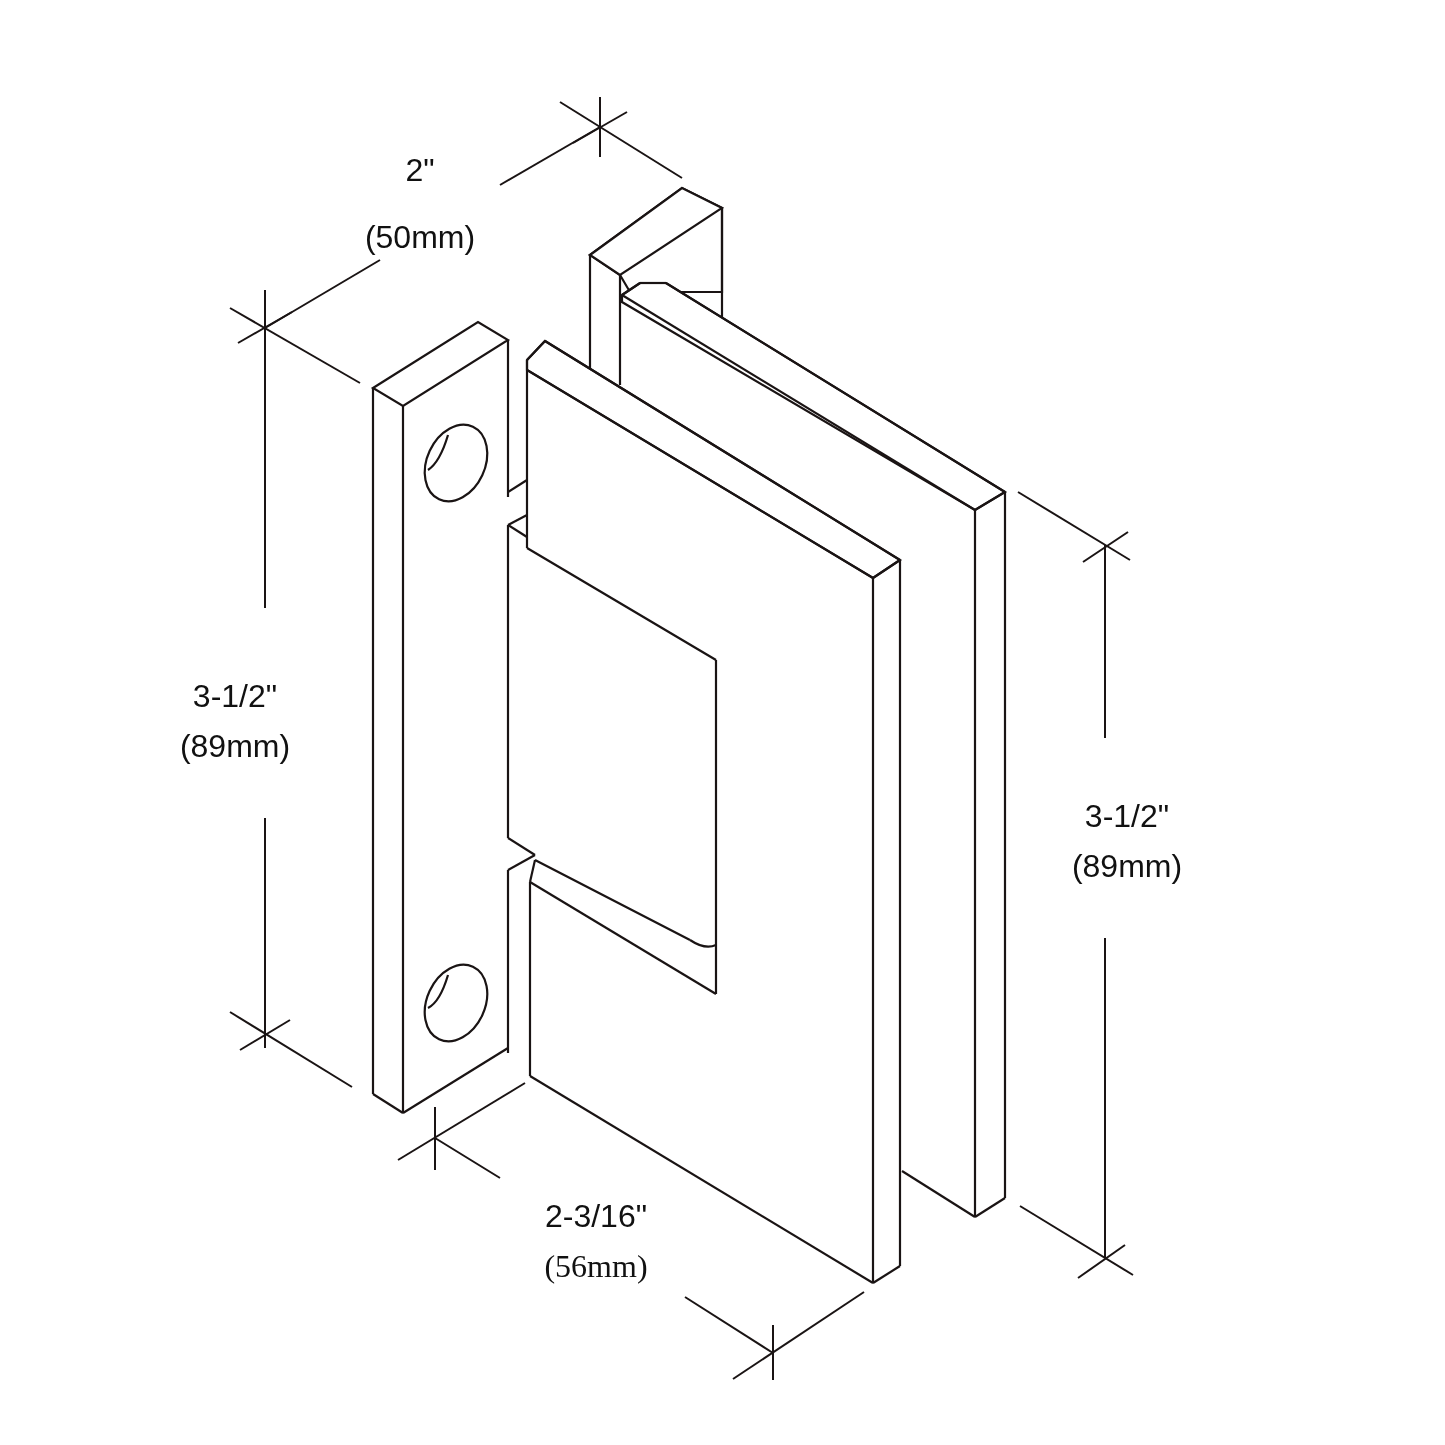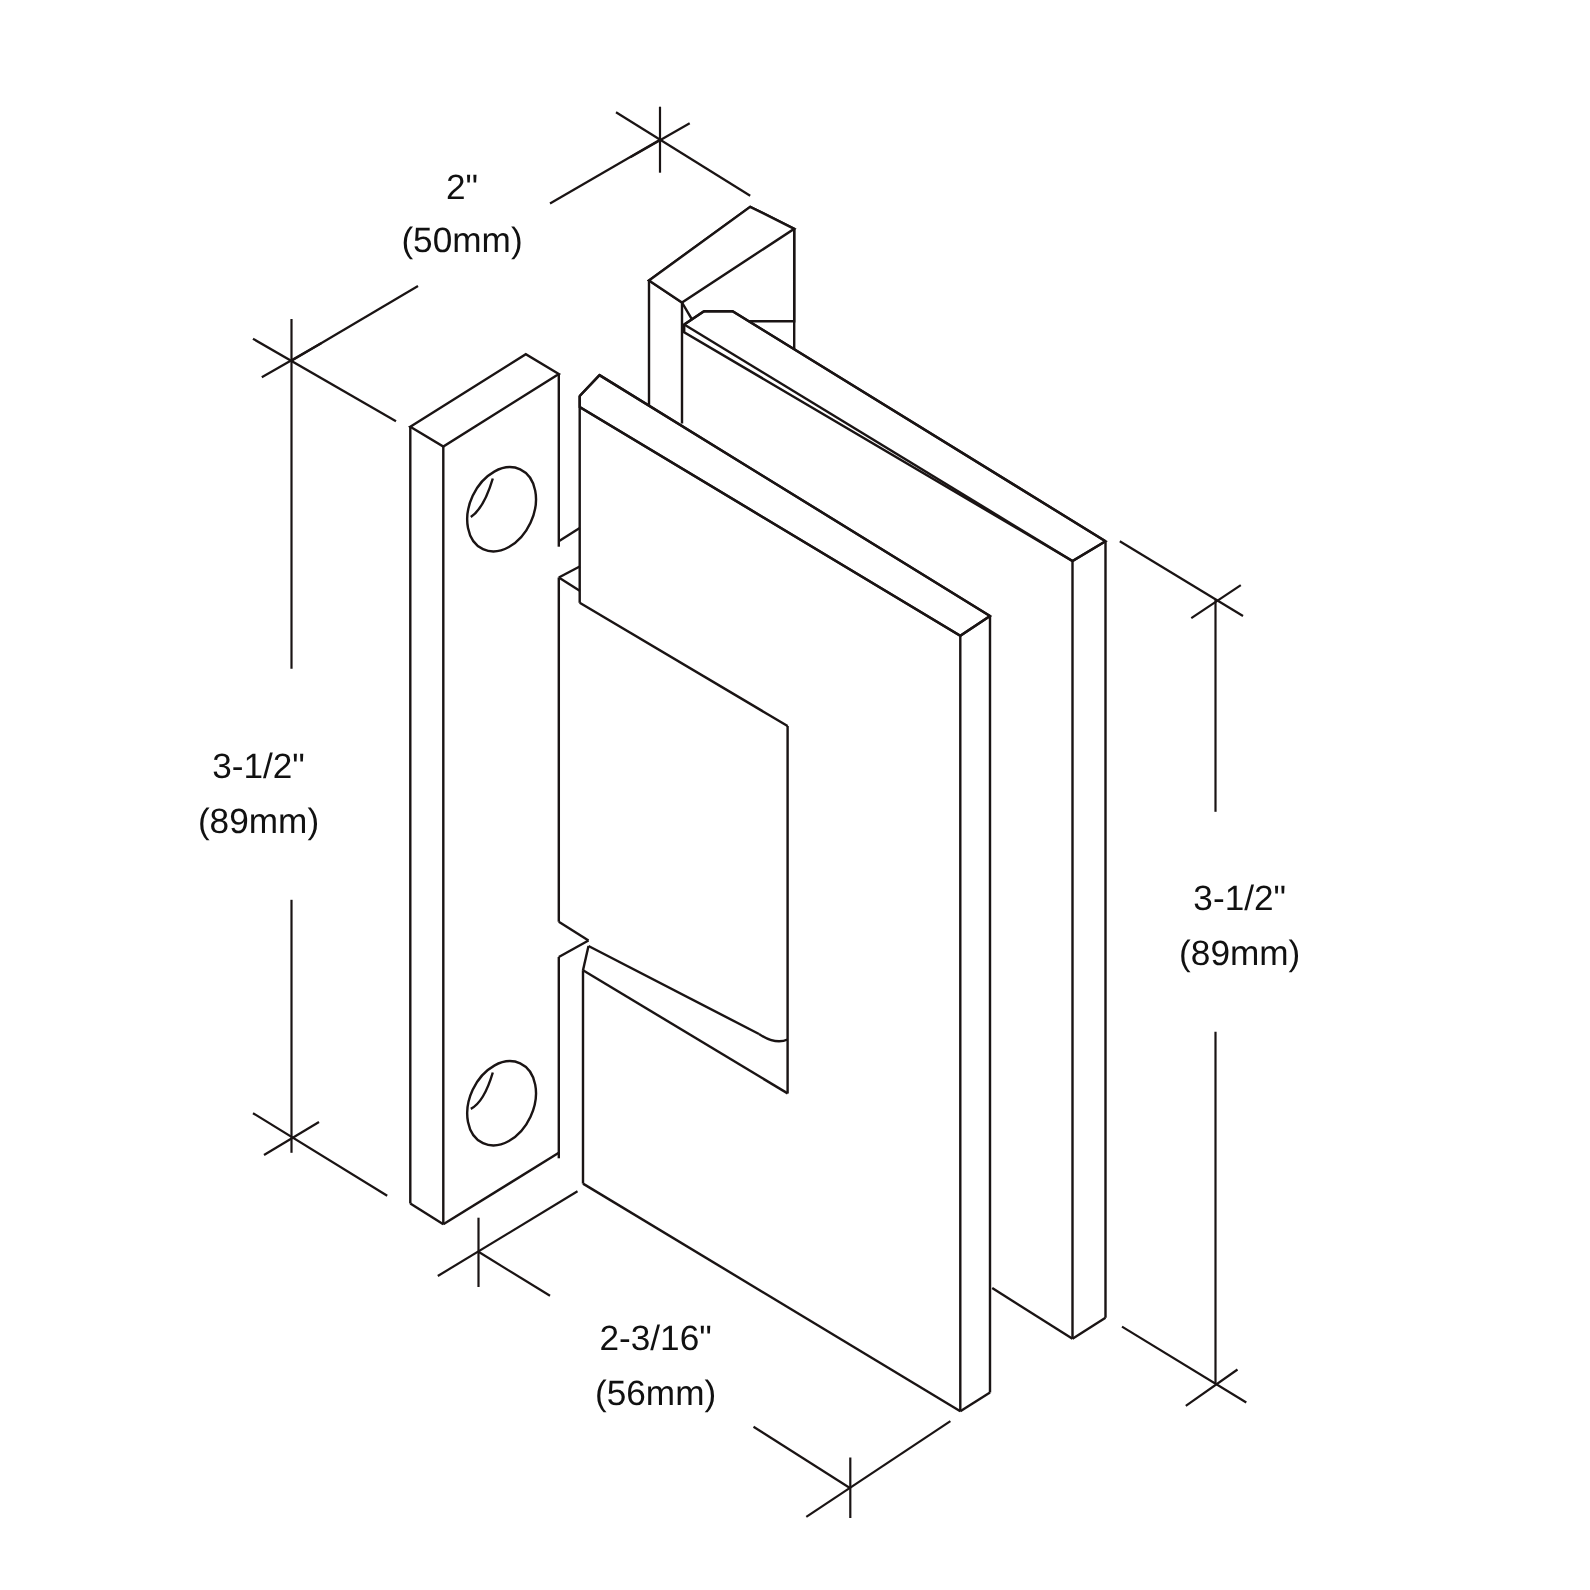--- a/index.html
+++ b/index.html
@@ -145,31 +145,31 @@
       <line class="dim" x1="435" y1="1107" x2="435" y2="1170"></line>
       <line class="dim" x1="435" y1="1138" x2="500" y2="1178"></line>
       <line class="dim" x1="685" y1="1297" x2="773" y2="1353"></line>
       <line class="dim" x1="733" y1="1379" x2="864" y2="1292"></line>
       <line class="dim" x1="773" y1="1325" x2="773" y2="1380"></line>
     </g>
   </svg>
 
   <div class="label" style="left:345px; top:150px; width:150px;">
     <span>2"</span>
-    <span style="margin-top:8px;">(50mm)</span>
+    <span style="margin-top:27px;">(50mm)</span>
   </div>
 
   <div class="label" style="left:160px; top:676px; width:150px;">
     <span>3-1/2"</span>
     <span style="margin-top:10px;">(89mm)</span>
   </div>
 
   <div class="label" style="left:1052px; top:796px; width:150px;">
     <span>3-1/2"</span>
     <span style="margin-top:10px;">(89mm)</span>
   </div>
 
   <div class="label" style="left:516px; top:1196px; width:160px;">
     <span>2-3/16"</span>
-    <span style="margin-top:10px;">(56mm)</span>
+    <span style="margin-top:10px;font-family:Liberation Serif, serif;">(56mm)</span>
   </div>
 
 </div>
 
 </body></html>

